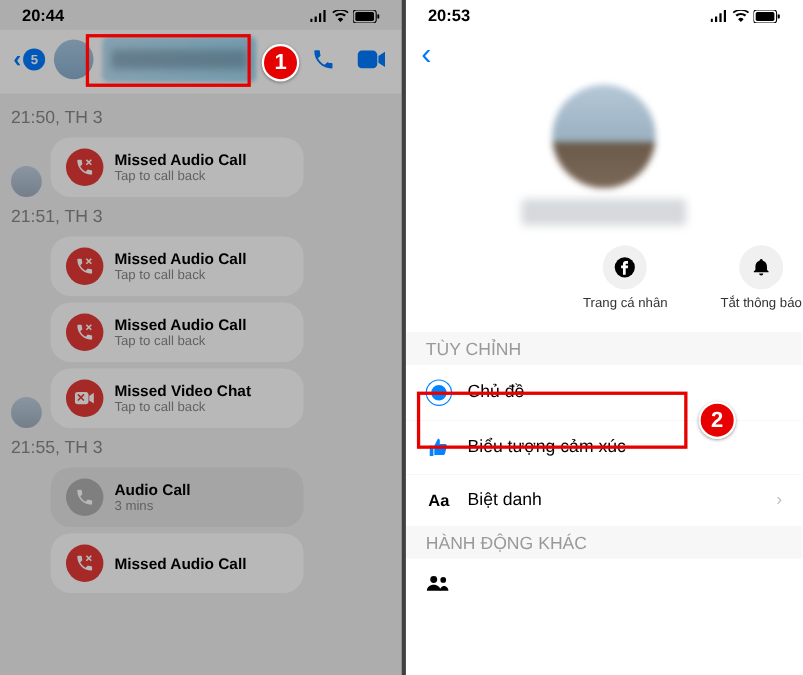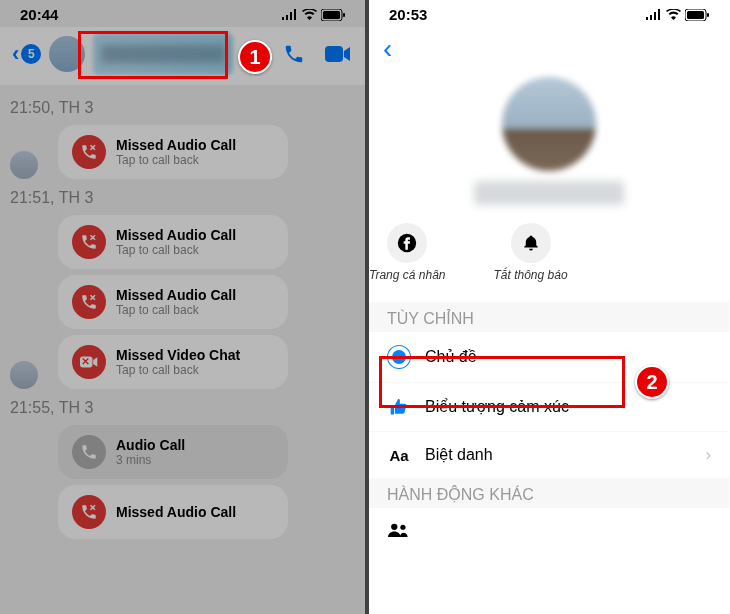--- a/index.html
+++ b/index.html
@@ -20,36 +20,36 @@
     .contact-name-blur { background: linear-gradient(90deg,#b8e0f5,#a0d8f0); border-radius: 6px; height: 42px; width: 140px; filter: blur(2px); position: relative; }
     .contact-name-blur::after { content:""; position:absolute; inset:12px 8px; background: rgba(80,100,120,0.4); border-radius: 3px; filter: blur(3px); }
     .header-actions { margin-left: auto; display: flex; gap: 14px; }
     .icon-btn { width: 30px; height: 30px; display: flex; align-items: center; justify-content: center; color: #007aff; }
     
     .highlight-box-1 { position: absolute; border: 3px solid #e60000; z-index: 60; }
     .callout { position: absolute; width: 34px; height: 34px; border-radius: 50%; background: #e60000; color: #fff; display: flex; align-items: center; justify-content: center; font-size: 20px; font-weight: 700; z-index: 65; border: 2px solid #fff; box-shadow: 0 1px 3px rgba(0,0,0,0.4); }
     
     .chat-body { padding: 4px 10px; }
     .ts { text-align: left; font-size: 16px; color: #888; margin: 10px 0 8px; }
-    .msg-row { display: flex; align-items: flex-end; gap: 20px; margin-bottom: 6px; }
+    .msg-row { display: flex; align-items: flex-end; gap: 8px; margin-bottom: 6px; }
     .msg-avatar { width: 28px; height: 28px; border-radius: 50%; background: linear-gradient(180deg,#c0d0e0,#a0b0c0); flex-shrink: 0; }
     .msg-avatar.hidden { visibility: hidden; }
     .call-bubble { background: #fff; border-radius: 18px; padding: 10px 14px; display: flex; align-items: center; gap: 10px; min-width: 230px; }
     .call-bubble.grey { background: #e5e5e5; }
     .call-icon { width: 34px; height: 34px; border-radius: 50%; display: flex; align-items: center; justify-content: center; flex-shrink: 0; }
     .call-icon.red { background: #e53935; }
     .call-icon.grey { background: #b0b0b0; }
     .call-text .title { font-size: 14px; font-weight: 700; color: #000; }
     .call-text .sub { font-size: 12px; color: #888; }
     
     .header-right { display: flex; align-items: center; padding: 6px 14px 4px; }
     .profile-section { text-align: center; padding: 8px 0 20px; }
     .avatar-lg { width: 94px; height: 94px; border-radius: 50%; background: linear-gradient(180deg,#b5c8d8 0%,#9ab0c0 55%,#6b5a4a 55%,#7a6858 100%); margin: 0 auto 10px; filter: blur(3px); }
     .profile-name-blur { width: 150px; height: 24px; margin: 0 auto; background: rgba(120,130,140,0.3); border-radius: 4px; filter: blur(4px); }
-    .profile-actions { display: flex; justify-content: flex-start; gap: 48px; margin-top: 18px; font-style: italic; }
+    .profile-actions { display: flex; justify-content: flex-end; gap: 48px; margin-top: 18px; }
     .paction { text-align: center; }
     .paction-icon { width: 40px; height: 40px; border-radius: 50%; background: #f0f0f0; margin: 0 auto 5px; display: flex; align-items: center; justify-content: center; }
     .paction-label { font-size: 12px; color: #333; }
     
     .section-label { font-size: 16px; color: #999; padding: 8px 18px 4px; text-transform: uppercase; background: #f7f7f7; }
     .list-item { display: flex; align-items: center; gap: 14px; padding: 14px 18px; font-size: 16px; color: #000; background: #fff; }
     .list-item .icon-slot { width: 24px; display: flex; justify-content: center; align-items: center; }
     .list-item .chev { margin-left: auto; color: #c0c0c0; font-size: 16px; }
     .theme-dot { width: 22px; height: 22px; border-radius: 50%; background: #0084ff; border: 4px solid #fff; box-shadow: 0 0 0 1px #0084ff; }
     

